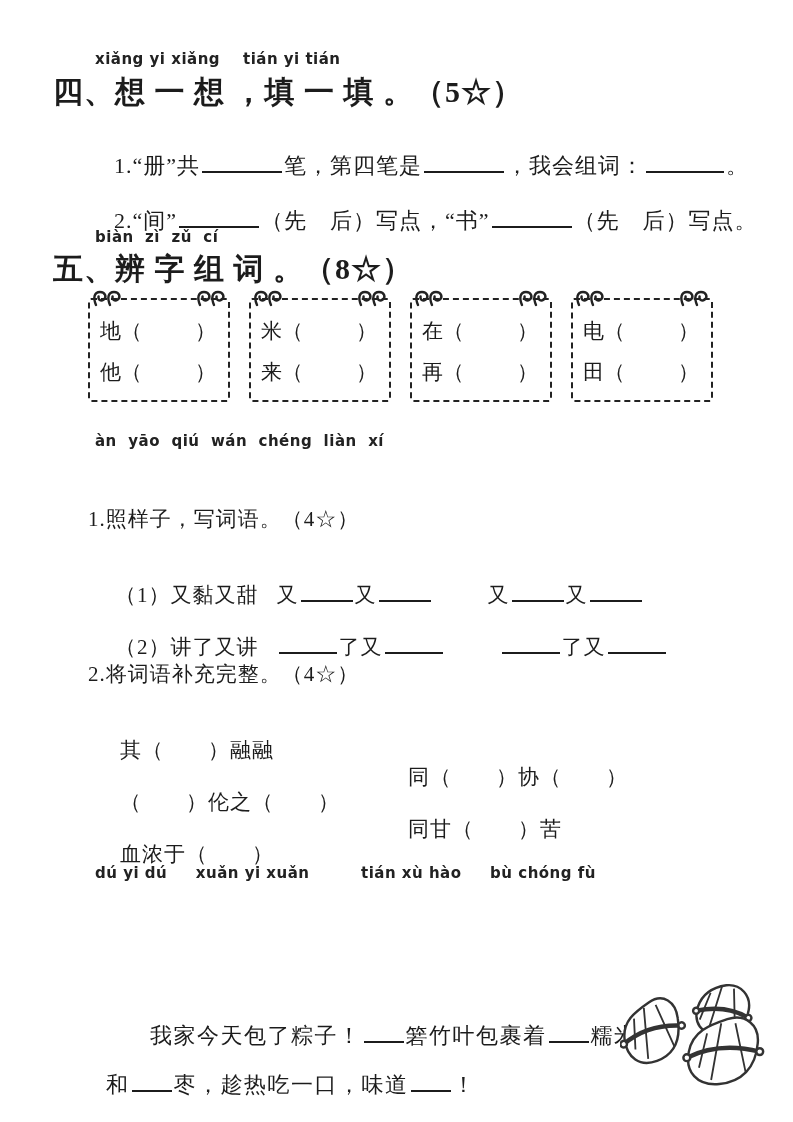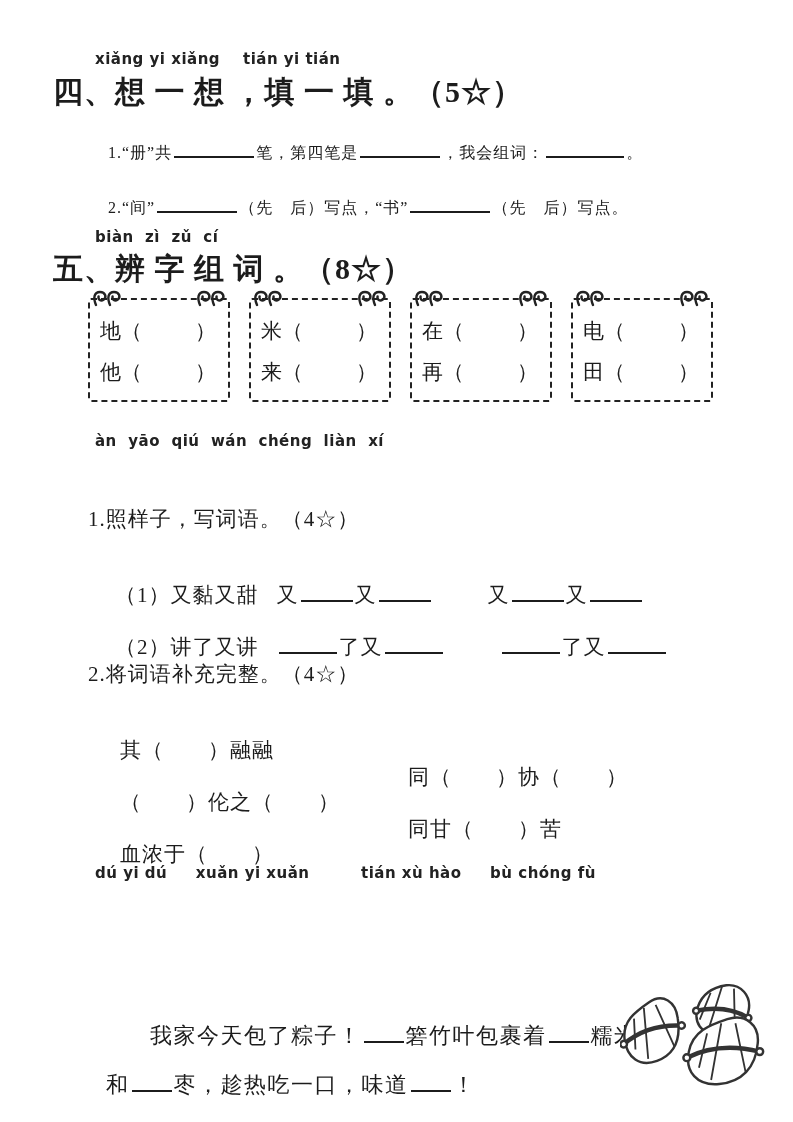--- a/index.html
+++ b/index.html
@@ -4,21 +4,21 @@
 <style>
   :root { --ink:#1c1c1c; --paper:#ffffff; }
   * { margin:0; padding:0; box-sizing:border-box; }
   body { background:#e8e8e8; font-family:"Liberation Serif","DejaVu Serif",serif; }
   .page { position:relative; width:793px; height:1122px; margin:0 auto;
           background:var(--paper); color:var(--ink); overflow:hidden; }
   .abs { position:absolute; white-space:pre; }
   .pinyin { font-family:"DejaVu Sans","Liberation Sans",sans-serif; font-size:15px;
             font-weight:bold; color:#222; letter-spacing:0.5px; }
   .heading { font-size:30px; font-weight:bold; letter-spacing:1px; }
-  .line { font-size:16px; letter-spacing:1px; }
+  .line { font-size:22px; letter-spacing:1px; }
   .small { font-size:21px;text-align:center; }
   .blank { display:inline-block; border-bottom:2px solid var(--ink);
            height:0.95em; vertical-align:baseline; margin:0 2px; }
   .w80 { width:80px; } .w78 { width:78px; } .w52 { width:52px; }
   .w58 { width:58px; } .w40 { width:40px; }
   .gap18 { display:inline-block; width:18px; }
   .gap55 { display:inline-block; width:55px; }
   .boxes { position:absolute; left:88px; top:298px; display:flex; gap:19px; }
   .dbox { position:relative; width:142px; height:104px; border:2px dashed #222;
           border-radius:3px; display:flex; flex-direction:column;

